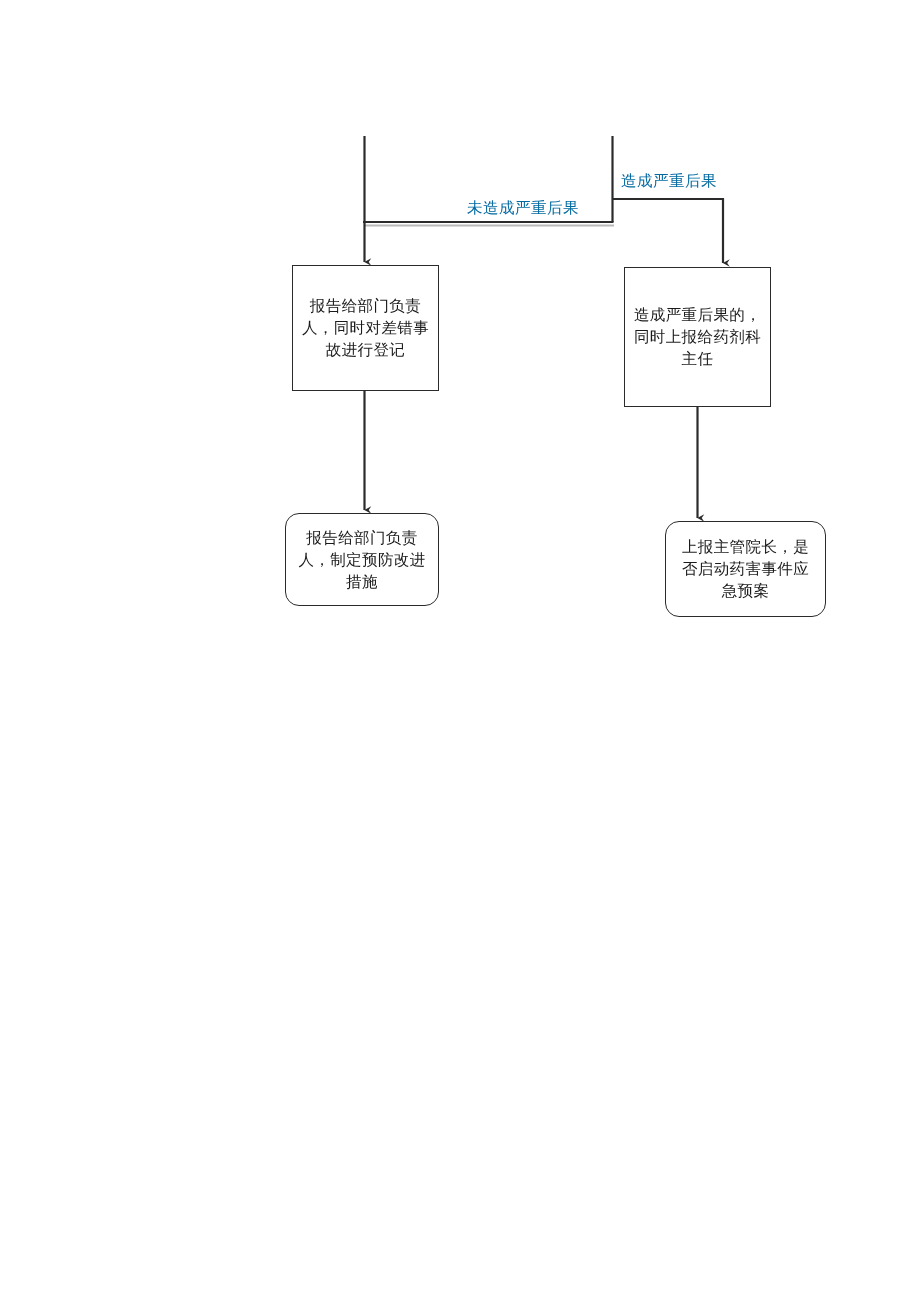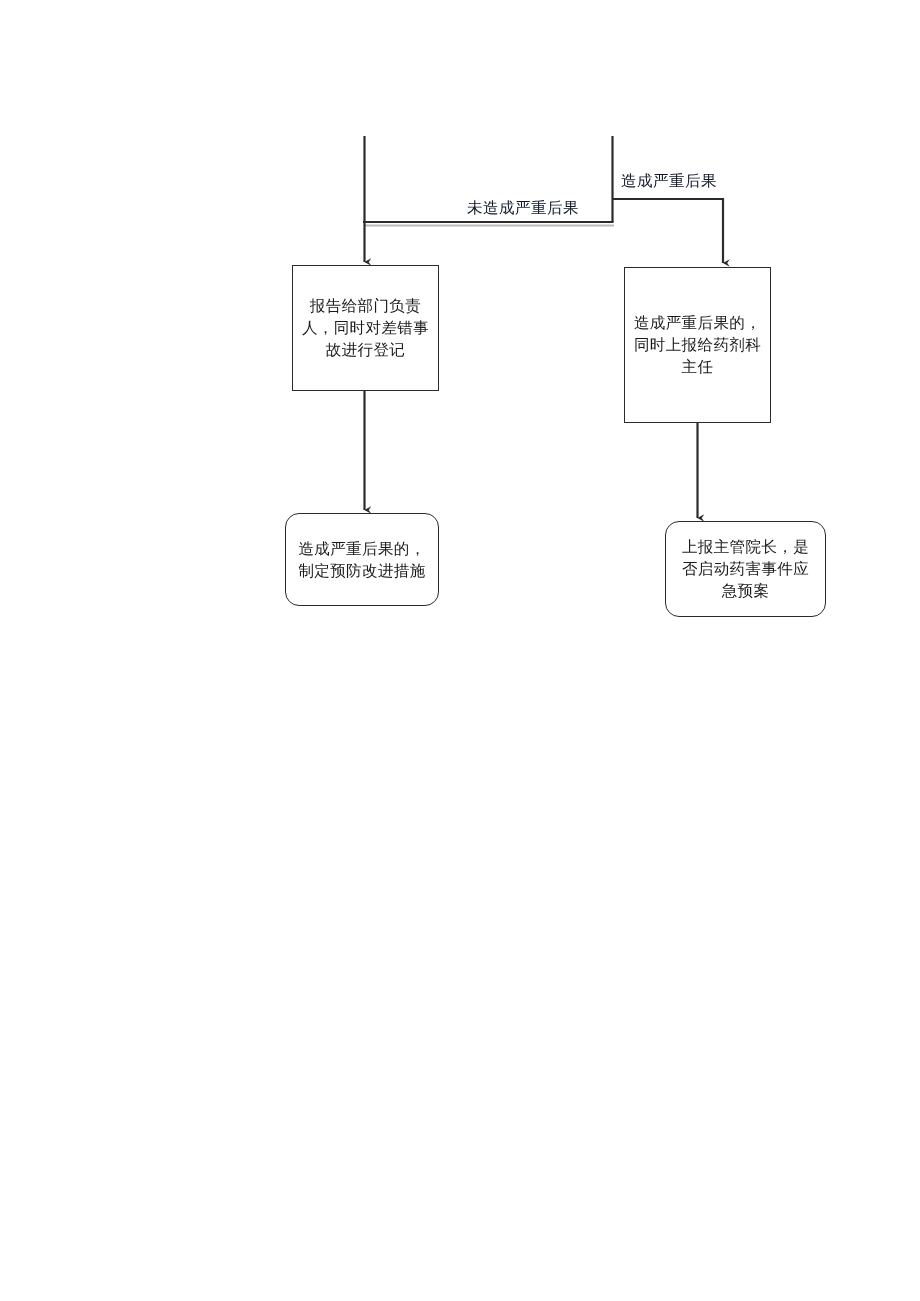--- a/index.html
+++ b/index.html
@@ -35,21 +35,21 @@
     pointer-events: none;
   }
 
   
   .edge-label {
     position: absolute;
     font-family: "DejaVu Serif", "Liberation Serif", serif;
     font-size: 15.5px;
     line-height: 1;
     letter-spacing: 0.5px;
-    color: #0f172a;
+    color: #0369a1;
     white-space: nowrap;
   }
   #label-no-serious {
     left: 423px;
     top: 201px;
     margin-left: 44px;
   }
   #label-serious {
     left: 621px;
     top: 174px;
@@ -76,21 +76,21 @@
   #node-report-dept {
     left: 292px;
     top: 265px;
     width: 147px;
     height: 126px;
   }
   #node-report-pharmacy {
     left: 624px;
     top: 267px;
     width: 147px;
-    height: 156px;
+    height: 140px;
     align-items: center;
   }
   #node-monthly-summary {
     left: 285px;
     top: 513px;
     width: 154px;
     height: 93px;
   }
   #node-report-president {
     left: 617px;
@@ -138,20 +138,20 @@
 
   <div class="node node-rect" id="node-report-dept">
     <span class="node-text">报告给部门负责人，同时对差错事故进行登记</span>
   </div>
 
   <div class="node node-rect" id="node-report-pharmacy">
     <span class="node-text">造成严重后果的，同时上报给药剂科主任</span>
   </div>
 
   <div class="node node-round" id="node-monthly-summary">
-    <span class="node-text">造成严重后果的，制定预防改进措施</span>
+    <span class="node-text">报告给部门负责人，制定预防改进措施</span>
   </div>
 
   <div class="node node-round" id="node-report-president">
     <span class="node-text">上报主管院长，是否启动药害事件应急预案</span>
   </div>
 
 </div>
 
 </body></html>

